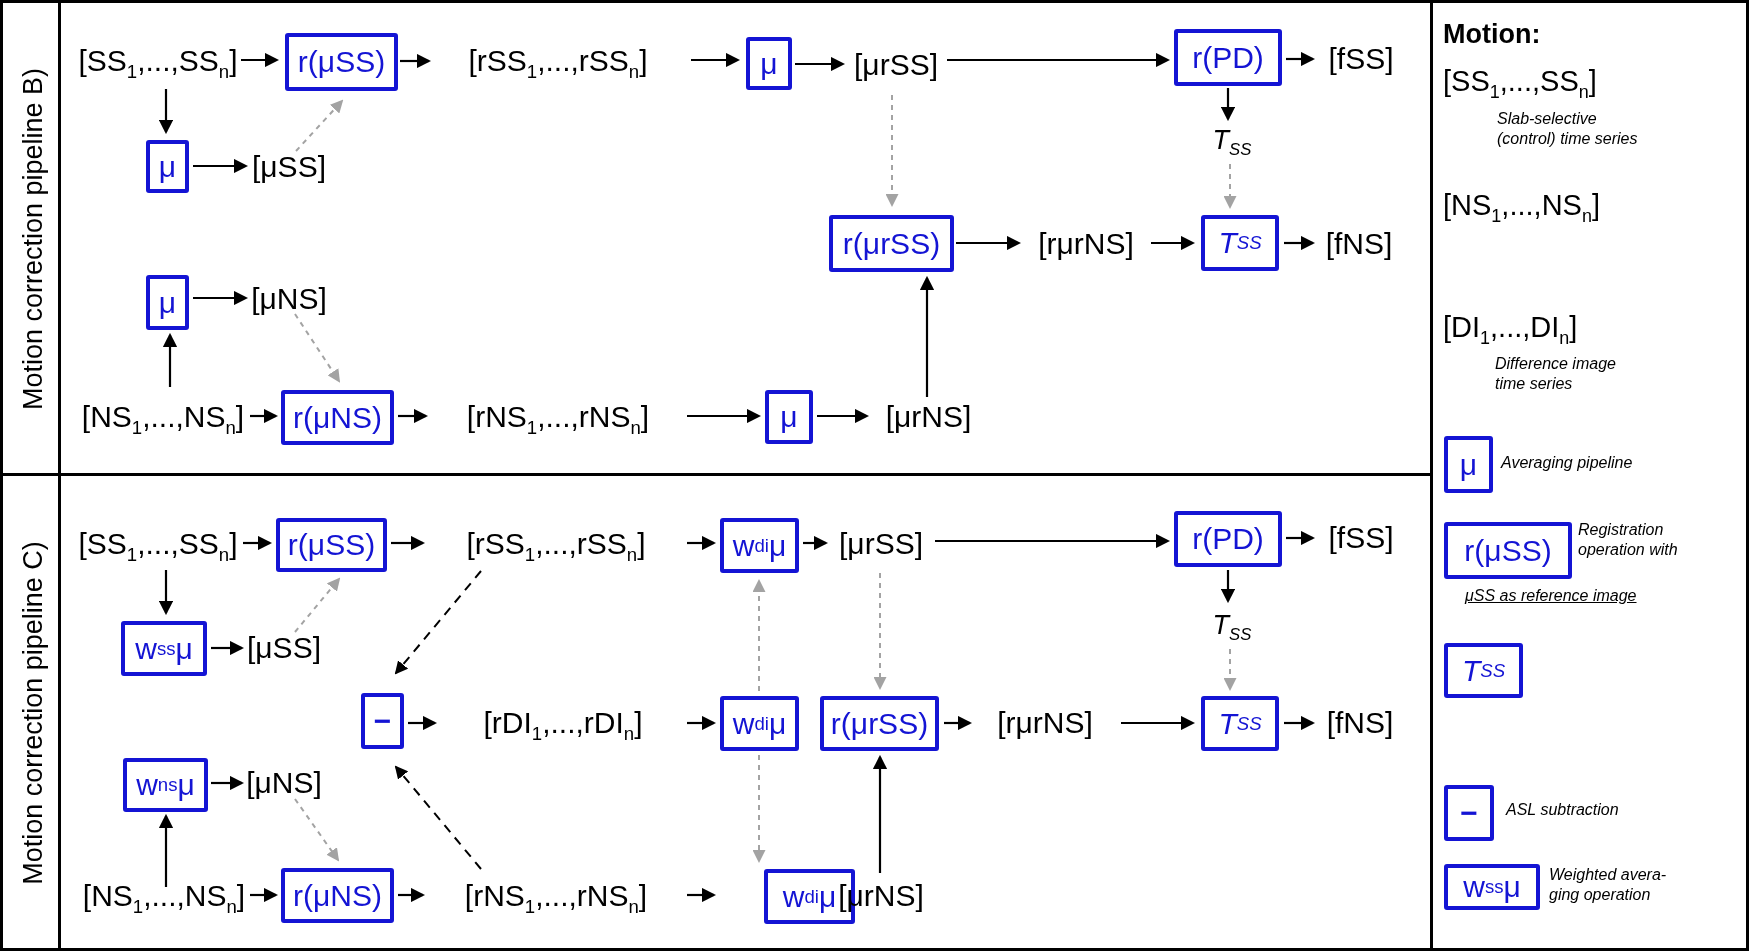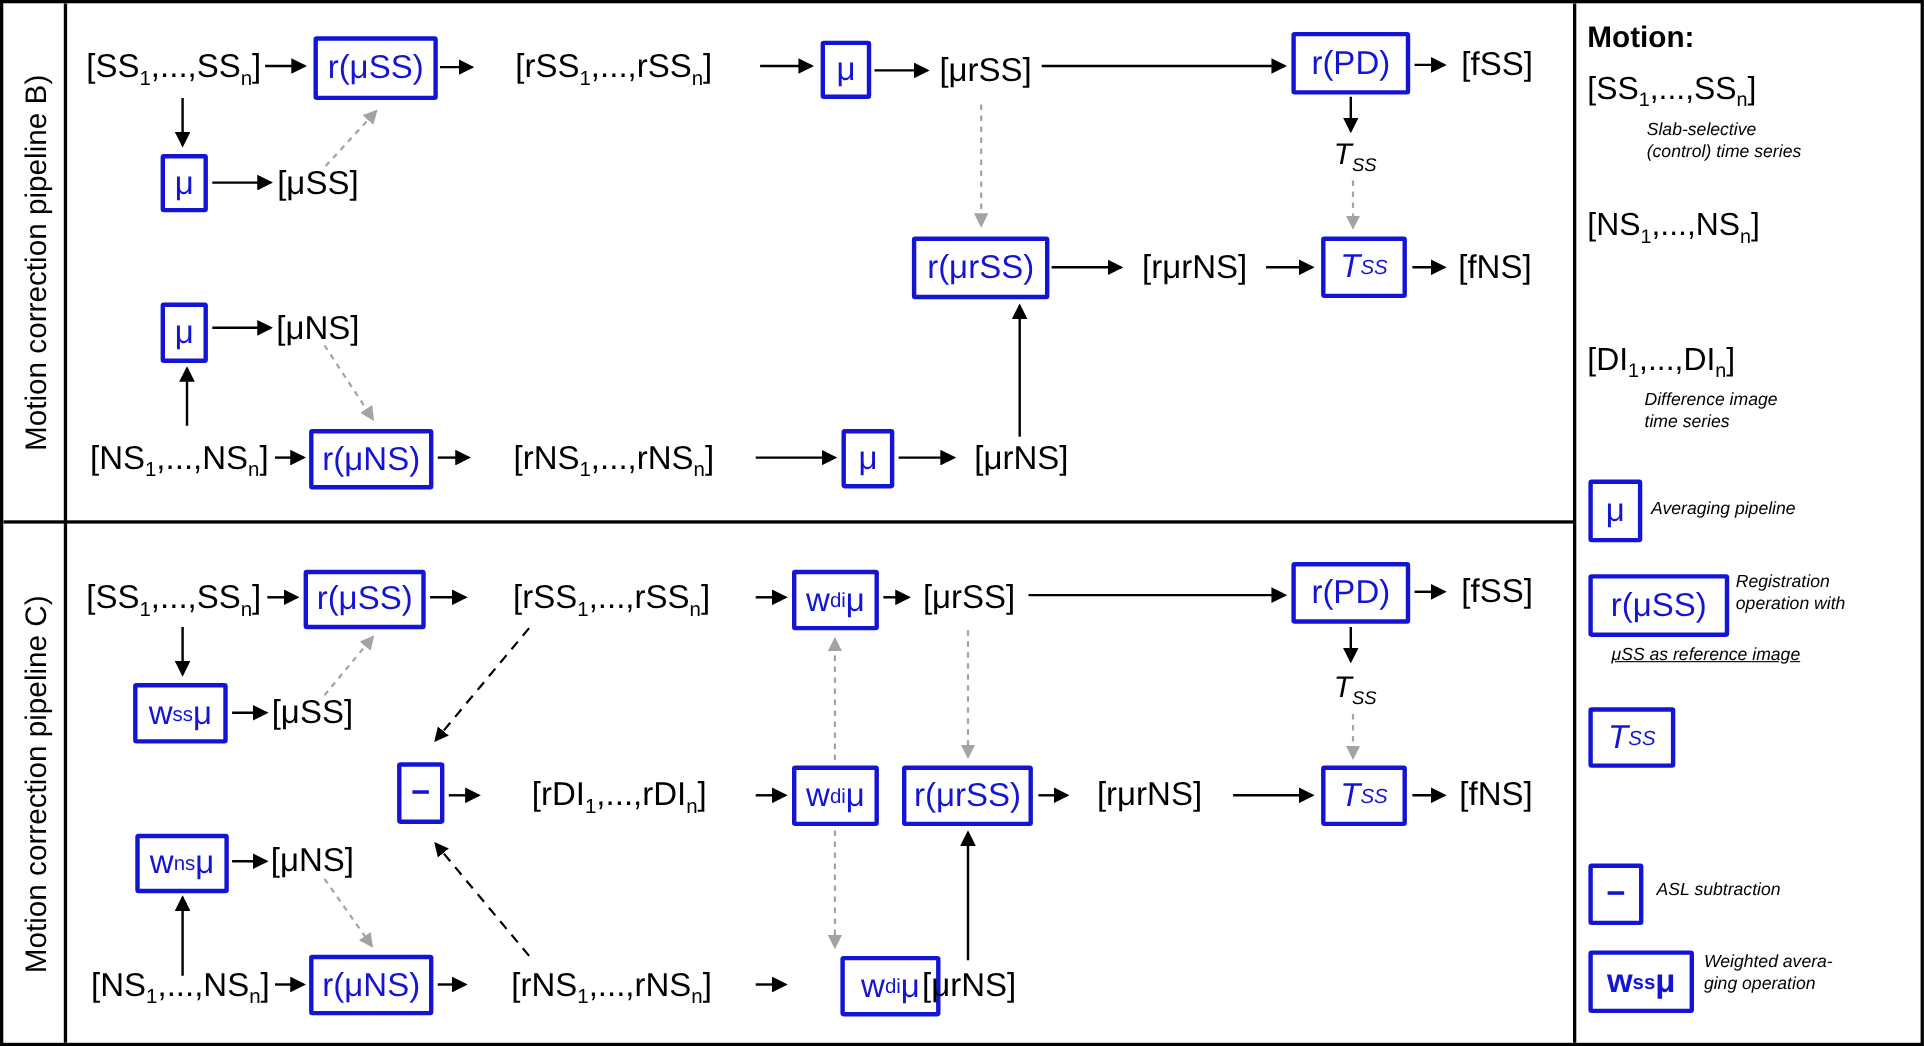--- a/index.html
+++ b/index.html
@@ -170,16 +170,16 @@
 
   <div class="box" style="left:1441px;top:519px;width:128px;height:57px;">r(μSS)</div>
   <div class="lg-desc" style="left:1575px;top:517px;">Registration<br>operation with</div>
   <div class="lg-desc" style="left:1462px;top:583px;text-decoration:underline;">μSS as reference image</div>
 
   <div class="box it" style="left:1441px;top:640px;width:79px;height:55px;">T<sub>SS</sub></div>
 
   <div class="box" style="left:1441px;top:782px;width:50px;height:56px;font-weight:bold;">−</div>
   <div class="lg-desc" style="left:1503px;top:797px;">ASL subtraction</div>
 
-  <div class="box" style="left:1441px;top:861px;width:96px;height:57px;font-weight:bold;">w<sub>ss</sub>μ</div>
+  <div class="box" style="left:1441px;top:861px;width:96px;height:46px;">w<sub>ss</sub>μ</div>
   <div class="lg-desc" style="left:1546px;top:862px;">Weighted avera-<br>ging operation</div>
 
 </div>
 
 </body></html>

